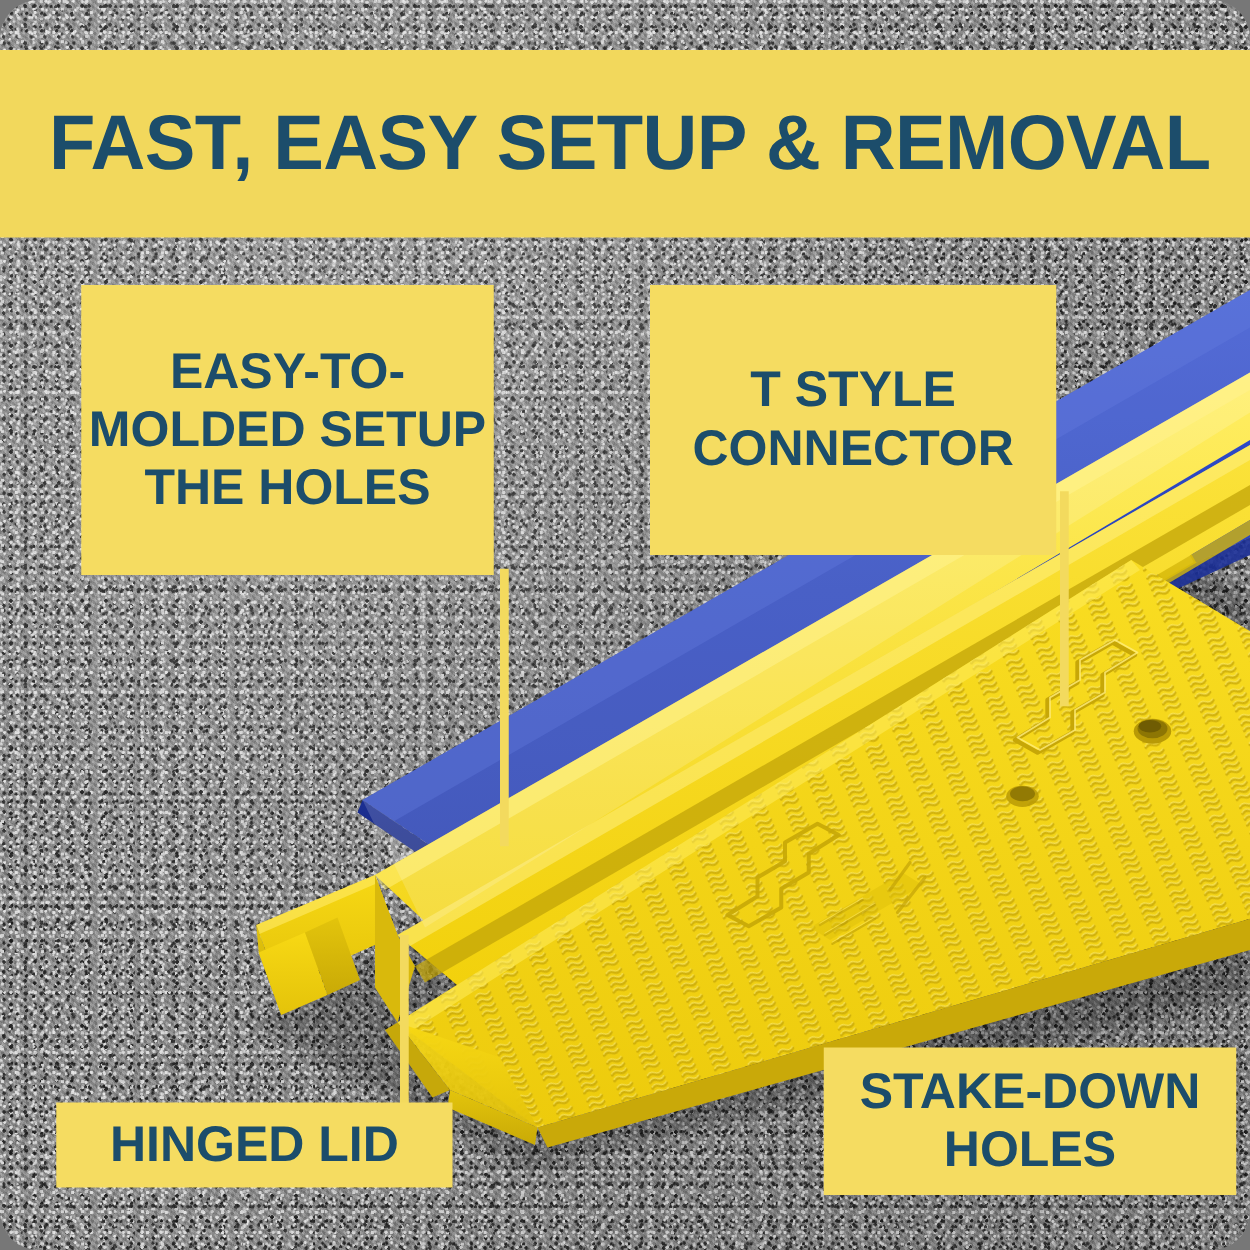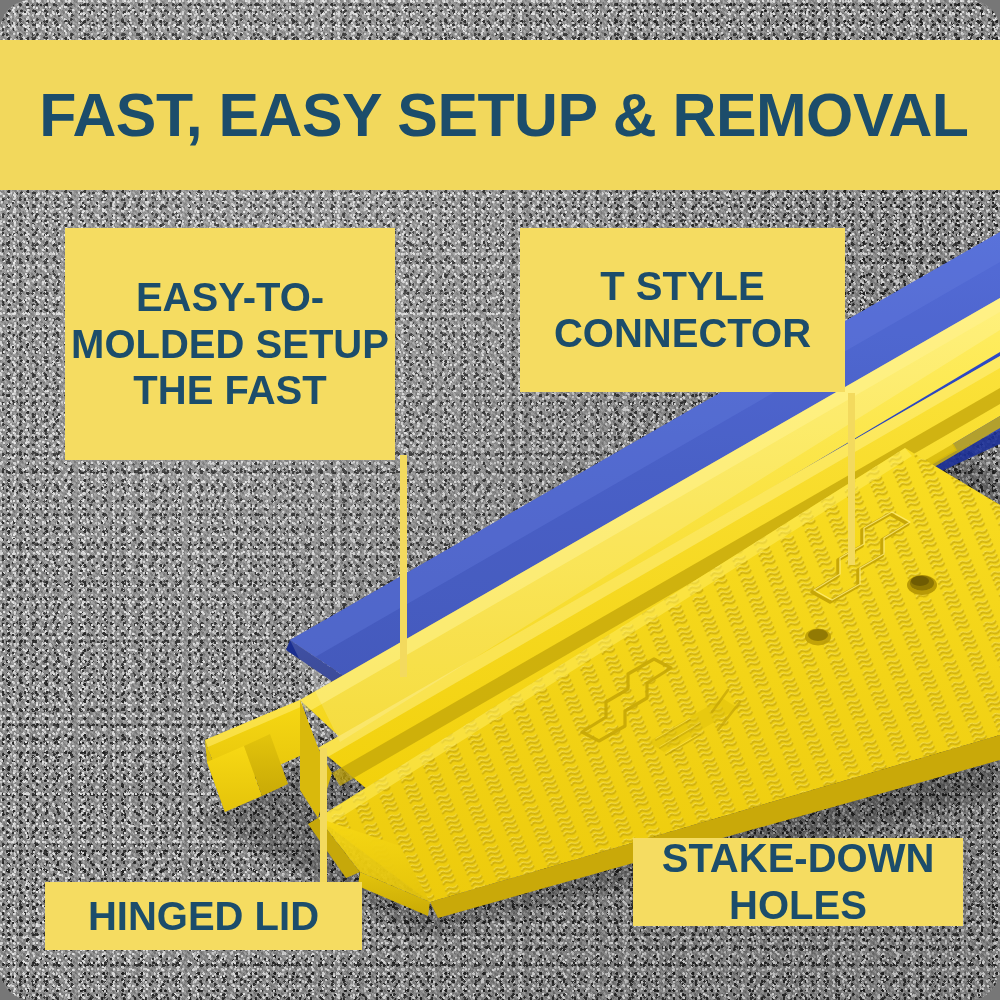--- a/index.html
+++ b/index.html
@@ -96,23 +96,23 @@
     line-height:1.17;
     display:flex;
     flex-direction:column;
     align-items:center;
     justify-content:center;
     box-sizing:border-box;
   }
   .callout .ln{display:block;white-space:nowrap;}
 
   #callout-handle{ left:65px;  top:228px; width:330px; height:232px; font-size:40px; padding:4px 6px;}
-  #callout-connector{ left:520px; top:228px; width:325px; height:164px; font-size:40px; padding:4px 6px;}
+  #callout-connector{ left:520px; top:228px; width:325px; height:216px; font-size:40px; padding:4px 6px;}
   #callout-hinged{ left:45px;  top:882px; width:317px; height:68px;  font-size:40px;}
-  #callout-stake{ left:633px; top:838px; width:330px; height:88px; font-size:40px;}
+  #callout-stake{ left:659px; top:838px; width:330px; height:118px; font-size:40px;}
 
   
   .leader{position:absolute;background:#F3DA5E;}
   #leader-handle{left:400px;top:455px;width:7px;height:222px;}
   #leader-connector{left:848px;top:393px;width:7px;height:172px;}
   #leader-hinged{left:320px;top:748px;width:7px;height:140px;}
 </style>
 </head>
 <body>
 
@@ -317,21 +317,21 @@
   <div class="leader" id="leader-connector"></div>
   <div class="leader" id="leader-hinged"></div>
 
   <div class="banner">
     <h1 class="banner-title">FAST, EASY SETUP &amp; REMOVAL</h1>
   </div>
 
   <div class="callout" id="callout-handle">
     <span class="ln">EASY-TO-</span>
     <span class="ln">MOLDED SETUP</span>
-    <span class="ln">THE FAST</span>
+    <span class="ln">THE HOLES</span>
   </div>
 
   <div class="callout" id="callout-connector">
     <span class="ln">T STYLE</span>
     <span class="ln">CONNECTOR</span>
   </div>
 
   <div class="callout" id="callout-hinged">
     <span class="ln">HINGED LID</span>
   </div>

